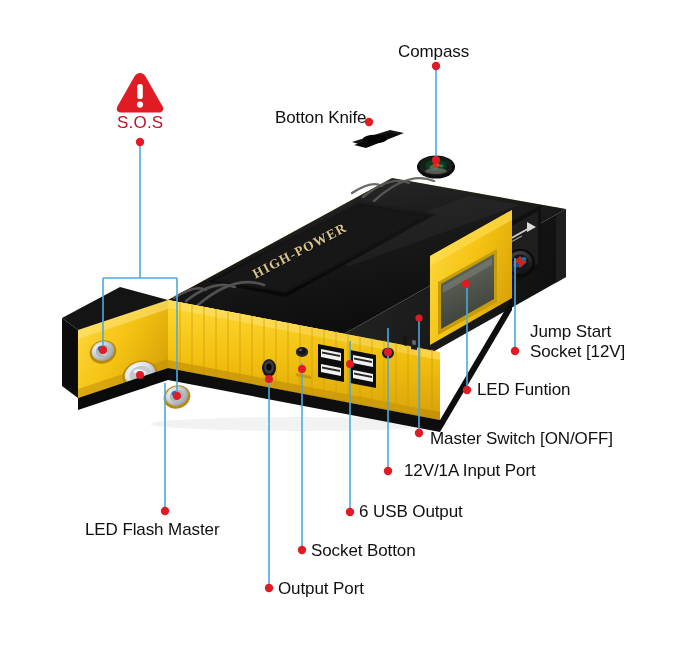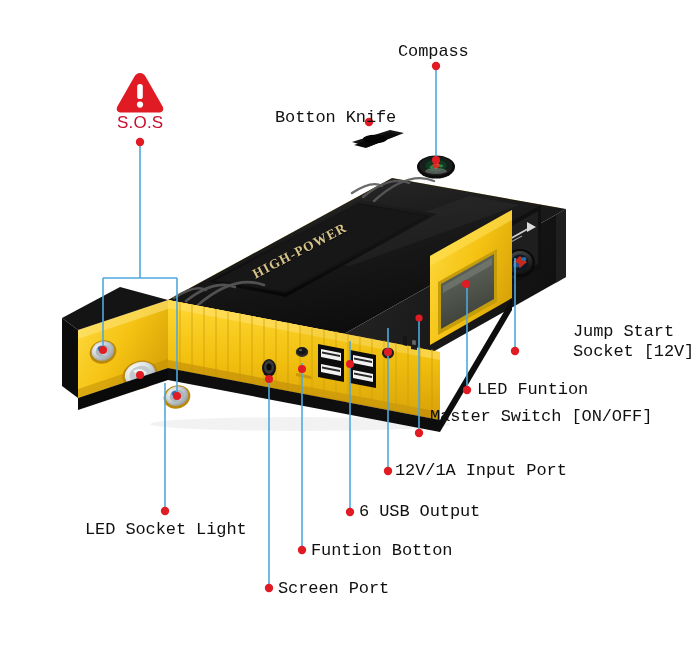--- a/index.html
+++ b/index.html
@@ -23,28 +23,28 @@
   
   #art {
     position: absolute;
     left: 0; top: 0;
     width: 700px;
     height: 665px;
   }
   
   .label {
     position: absolute;
-    font-family: Liberation Mono, monospace;
+    font-family: Liberation Sans, sans-serif;
     font-size: 17px;
     color: #101010;
     white-space: pre;
     line-height: 1.18;
     letter-spacing: -0.1px;
   }
-  .label.two-line { white-space: pre-line; margin-left: 43px; }
+  .label.two-line { white-space: pre-line; }
   .sos-label {
     position: absolute;
     font-family: "Liberation Sans", sans-serif;
     font-size: 17px;
     color: #c8102e;
     letter-spacing: 0.2px;
     white-space: pre;
   }
   .hp-text {
     position: absolute;
@@ -391,27 +391,27 @@
 
   <div class="label" style="left:398px; top:42px;">Compass</div>
 
   <div class="label" style="left:275px; top:108px;">Botton Knife</div>
 
   <div class="label two-line" style="left:530px; top:322px;">Jump Start
 Socket [12V]</div>
 
   <div class="label" style="left:477px; top:380px;">LED Funtion</div>
 
-  <div class="label" style="left:430px; top:407px;">Master Switch [ON/OFF]</div>
-
-  <div class="label" style="left:395px; top:461px;">12V/1A Input Port</div>
+  <div class="label" style="left:430px; top:429px;">Master Switch [ON/OFF]</div>
+
+  <div class="label" style="left:404px; top:461px;">12V/1A Input Port</div>
 
   <div class="label" style="left:359px; top:502px;">6 USB Output</div>
 
-  <div class="label" style="left:311px; top:541px;">Funtion Botton</div>
-
-  <div class="label" style="left:278px; top:579px;">Screen Port</div>
-
-  <div class="label" style="left:85px; top:520px;">LED Socket Light</div>
+  <div class="label" style="left:311px; top:541px;">Socket Botton</div>
+
+  <div class="label" style="left:278px; top:579px;">Output Port</div>
+
+  <div class="label" style="left:85px; top:520px;">LED Flash Master</div>
 
   <div class="hp-text" style="left:250px; top:268px;">HIGH-POWER</div>
 
 </div>
 
 </body></html>

